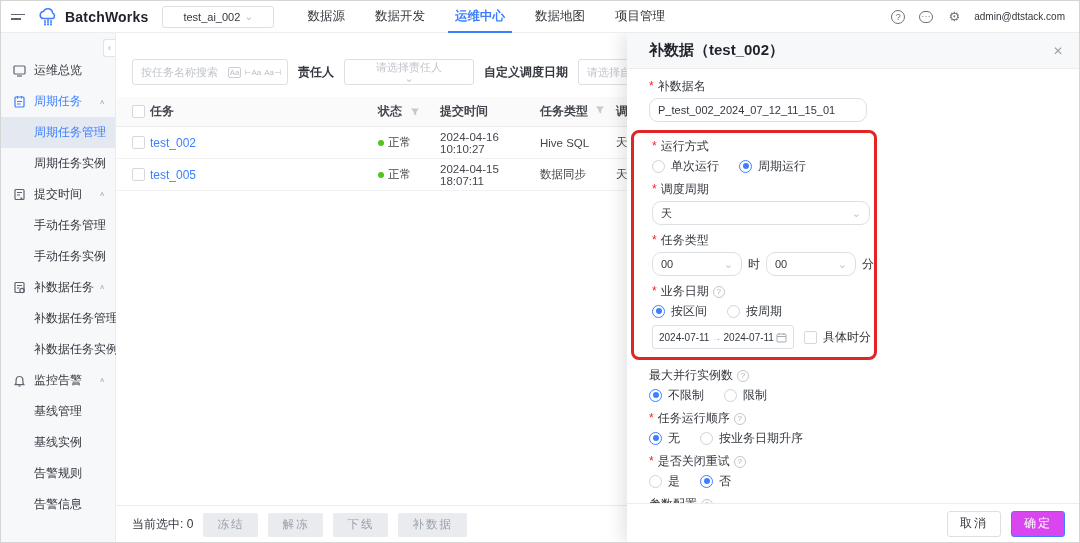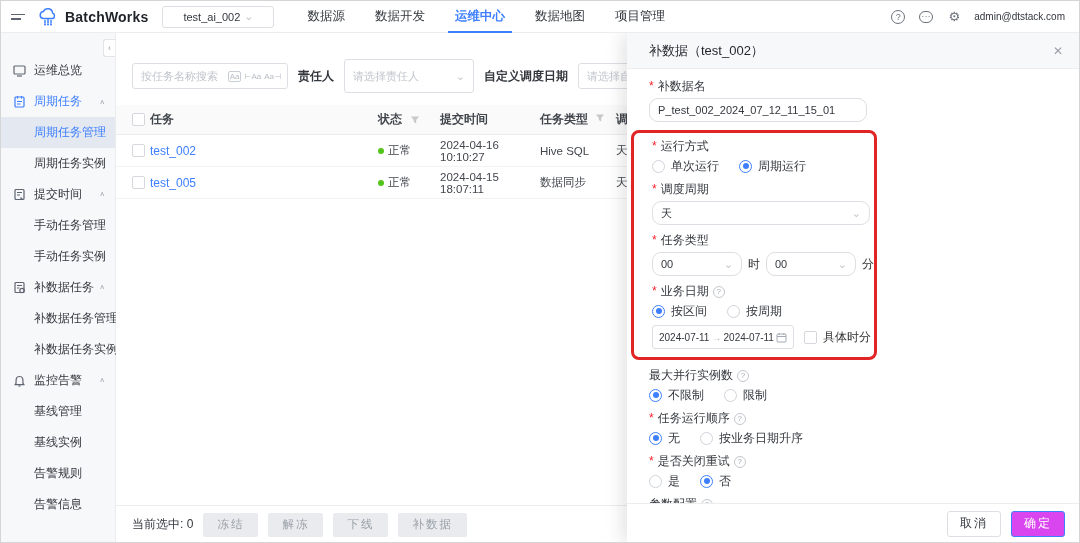--- a/index.html
+++ b/index.html
@@ -52,22 +52,22 @@
   .blue svg.sic { stroke:#3d7fff; }
   
   .main { flex:1; position:relative; background:#fff; overflow:hidden; }
   .toolbar { display:flex; align-items:center; gap:10px; padding:26px 16px 12px 16px; }
   .search-box { width:156px; height:26px; border:1px solid #dcdfe3; border-radius:3px; display:flex;
     align-items:center; padding:0 6px 0 8px; }
   .search-box .ph { flex:1; font-size:11px; color:#c0c4cb; white-space:nowrap; overflow:hidden; }
   .mini-ic { font-size:8px; color:#b8bcc4; margin-left:3px; white-space:nowrap; }
   .mini-box { border:1px solid #c9cdd4; border-radius:2px; padding:0 1px; }
   .tb-label { font-weight:bold; color:#33373d; white-space:nowrap; }
-  .tb-select { width:130px; height:34px; border:1px solid #dcdfe3; border-radius:3px; display:flex;
-    align-items:center; justify-content:space-between; padding:0 8px; }
+  .tb-select { width:130px; height:26px; border:1px solid #dcdfe3; border-radius:3px; display:flex;
+    align-items:center; justify-content:space-between; padding:0 8px;flex-direction:column; }
   .tb-select .ph, .tb-input .ph { font-size:11px; color:#c0c4cb; white-space:nowrap; overflow:hidden; }
   .tb-input { width:150px; height:26px; border:1px solid #dcdfe3; border-radius:3px; display:flex; align-items:center; padding:0 8px; }
   
   .ttable { width:600px; }
   .trow { display:flex; align-items:center; height:32px; border-bottom:1px solid #f2f2f2; }
   .trow.thead { height:30px; background:#fafafa; font-weight:bold; color:#42464d; border-bottom:1px solid #ececec; }
   .c-check { width:34px; padding-left:16px; flex:none; }
   .cbx { width:13px; height:13px; border:1px solid #d4d7dc; border-radius:2px; background:#fff; display:block; cursor:pointer; }
   .c-task { width:228px; flex:none; white-space:nowrap; overflow:hidden; }
   .c-status { width:62px; flex:none; display:flex; align-items:center; gap:4px; }
@@ -82,21 +82,21 @@
   .selbar { position:absolute; left:0; right:0; bottom:0; height:38px; border-top:1px solid #ececec;
     background:#fff; display:flex; align-items:center; gap:10px; padding:0 16px; }
   .sel-label { color:#33373d; }
   .dis-btn { height:24px; padding:0 14px; background:#e9ebee; color:#9aa0a8; border:none; border-radius:2px;
     font-size:11.5px; letter-spacing:2px; }
   
   .drawer { position:absolute; top:0; right:0; bottom:0; width:452px; background:#fff; z-index:20;
     box-shadow:-6px 0 16px rgba(0,0,0,.10); display:flex; flex-direction:column; }
   .dr-head { height:36px; flex:none; background:#f7f8fa; border-bottom:1px solid #ededed;
     display:flex; align-items:center; justify-content:space-between; padding:0 16px 0 22px; }
-  .dr-title { font-size:13px; font-weight:normal; color:#1f2329; }
+  .dr-title { font-size:15px; font-weight:bold; color:#1f2329; }
   .dr-close { color:#9aa0a8; font-size:12px; cursor:pointer; }
   .dr-body { flex:1; padding:10px 22px 0 22px; overflow:hidden; }
   .fld { margin-bottom:8px; }
   .flabel { height:15px; line-height:15px; margin-bottom:4px; color:#33373d; font-size:12px; display:flex; align-items:center; gap:4px; }
   .req::before { content:"* "; color:#f5222d; }
   .help-ic { width:12px; height:12px; border:1px solid #c3c7cd; border-radius:50%; color:#a5aab2;
     font-size:8px; display:inline-flex; align-items:center; justify-content:center; }
   .inp { width:218px; height:24px; border:1px solid #dcdfe3; border-radius:9px; display:flex;
     align-items:center; padding:0 8px; font-size:11px; color:#33373d; }
   .sel { justify-content:space-between; cursor:pointer; }

